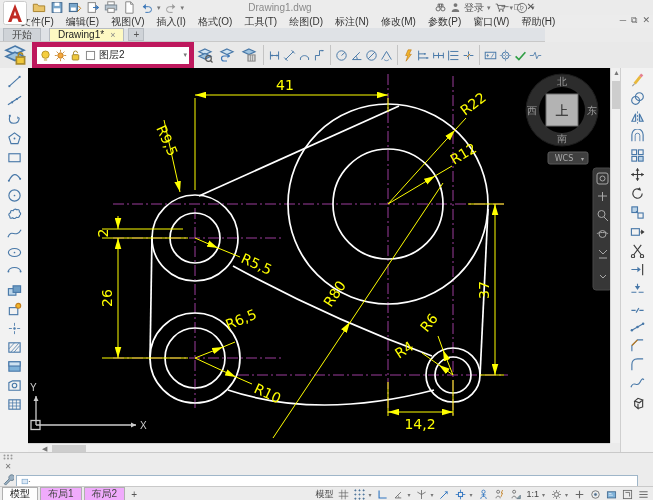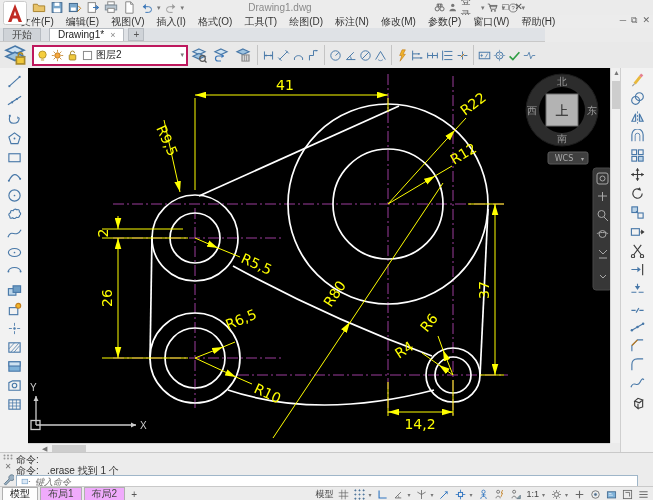--- a/index.html
+++ b/index.html
@@ -1,45 +1,45 @@
 <!DOCTYPE html>
 <html><head>
 <meta charset="utf-8">
 <style>
   html,body{margin:0;padding:0;background:#888;}
   .app{position:relative;width:653px;height:500px;background:#ebebeb;overflow:hidden;
        font-family:"Liberation Sans","DejaVu Sans",sans-serif;font-size:11px;color:#333;}
   
-  .titlebar{position:absolute;left:0;top:0;width:525px;height:15px;background:#ececec;}
+  .titlebar{position:absolute;left:0;top:0;width:525px;height:15px;background:#ececec;padding-left:12px;}
   .logo{position:absolute;left:3px;top:1px;width:24px;height:24px;z-index:5;}
   .qat{position:absolute;left:31px;top:1px;display:flex;align-items:center;gap:2px;}
   .qat .ti{width:16px;height:13px;}
   .doc-title{position:absolute;left:225px;top:2px;width:110px;text-align:center;color:#8a8a8a;font-size:10px;}
   .searchbox{position:absolute;left:331px;top:1px;width:104px;height:12px;border:1px solid #b5b5b5;
        background:#fff;font-size:9px;color:#999;font-style:italic;padding:0 3px;line-height:12px;overflow:hidden;white-space:nowrap;}
   .tcluster{position:absolute;top:0;height:15px;display:flex;align-items:center;gap:3px;}
   .signin{color:#555;font-size:10px;}
   .caret{color:#777;font-size:7px;}
   .winbtns{position:absolute;right:2px;top:1px;display:flex;gap:6px;color:#555;font-size:10px;}
   .winbtns span{cursor:default;}
   
   .menubar{position:absolute;left:0;top:15px;width:653px;height:13px;background:#ececec;display:flex;align-items:center;}
   .menubar .mi{padding:0 6px;font-size:10px;color:#333;}
   .menubar .mi:first-child{margin-left:15px;}
   .mwin{position:absolute;right:3px;top:0;display:flex;gap:5px;color:#666;font-size:9px;}
   
   .filetabs{position:absolute;left:0;top:28px;width:545px;height:13px;background:#dfe2e6;border-bottom:1px solid #c8c8c8;display:flex;align-items:flex-end;}
   .ftab{height:12px;line-height:12px;padding:0 8px;font-size:10px;background:#cfd3d8;color:#444;border:1px solid #b7bcc2;border-bottom:none;margin-left:3px;}
-  .ftab.active{background:#ffffff;color:#222;margin-left:8px;}
+  .ftab.active{background:#fef9c3;color:#222;margin-left:8px;}
   .ftab .x{margin-left:6px;color:#888;font-size:9px;}
   .ftab-add{margin-left:4px;width:14px;height:11px;background:#cfd3d8;border:1px solid #b7bcc2;text-align:center;line-height:11px;font-size:10px;color:#555;}
   
   .toolrow{position:absolute;left:0;top:42px;width:653px;height:26px;background:#e9e9e9;border-bottom:1px solid #c4c4c4;display:flex;align-items:center;}
   .bigicon{width:26px;height:22px;margin-left:2px;}
-  .layercombo{width:148px;height:17px;border:2px solid #be185d;background:#fff;display:flex;align-items:center;gap:2px;padding:0 2px;margin-left:4px;}
+  .layercombo{width:148px;height:17px;border:5px solid #be185d;background:#fff;display:flex;align-items:center;gap:2px;padding:0 2px;margin-left:4px;}
   .layercombo .ti{width:13px;height:13px;}
   .layercombo .lname{flex:1;font-size:10px;color:#222;}
   .tsep{width:1px;height:20px;background:#c4c4c4;margin:0 3px;}
   .ti{display:inline-flex;align-items:center;justify-content:center;}
   .ti svg{width:100%;height:100%;}
   .tbtn{width:22px;height:22px;display:flex;align-items:center;justify-content:center;}
   .tbtn svg{width:16px;height:16px;}
   .dimbtn{width:15px;height:20px;display:flex;align-items:center;justify-content:center;}
   .dimbtn svg{width:13px;height:13px;}
   
@@ -752,37 +752,32 @@
               <circle cx="5" cy="1.5" r="1"></circle>
               <circle cx="8.5" cy="1.5" r="1"></circle>
               <circle cx="1.5" cy="4.5" r="1"></circle>
               <circle cx="5" cy="4.5" r="1"></circle>
               <circle cx="8.5" cy="4.5" r="1"></circle>
             </g>
           </svg>
         </span>
       <span style="font-size:8px;color:#777;">✕</span>
     </div>
-    <div class="cmdhist">
-      <div>命令:</div>
-      <div>命令: _.erase 找到 1 个</div>
-    </div>
     <span class="ti wrench">
         <svg viewBox="0 0 16 16" fill="none" stroke="#4878a8" stroke-width="1.2">
           <path d="M9.5 6.5L3 13l1.8 1.8 6.5-6.5a3.8 3.8 0 1 0-1.8-1.8z" fill="#9ab0c2" stroke="#62798c"></path>
         </svg>
       </span>
     <div class="cmdinput">
       <span class="ti chip">
           <svg viewBox="0 0 16 16" fill="none" stroke="#4878a8" stroke-width="1.2">
             <rect x="1" y="4" width="10" height="8" fill="#dce9f6" stroke="#7da7cc"></rect>
             <path d="M12.5 7l1.5 2 1.5-2z" fill="#555" stroke="none"></path>
           </svg>
         </span>
-      <input type="text" placeholder="键入命令" style="">
     </div>
   </div>
 
   <div class="bottombar">
     <span class="ltab active">模型</span>
     <span class="ltab">布局1</span>
     <span class="ltab">布局2</span>
     <span class="ltab-add">+</span>
     <div class="statusicons">
       <span class="sbtxt">模型</span>

